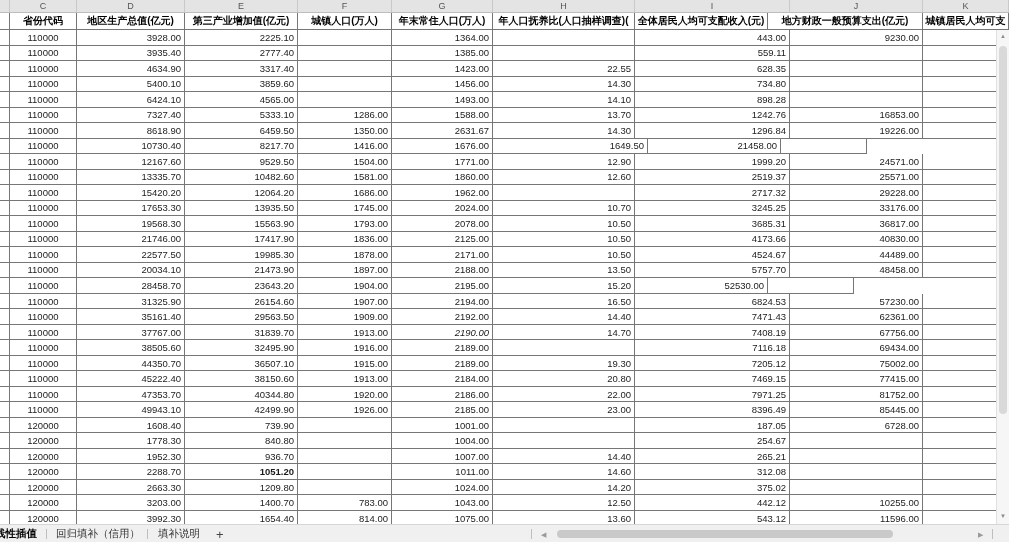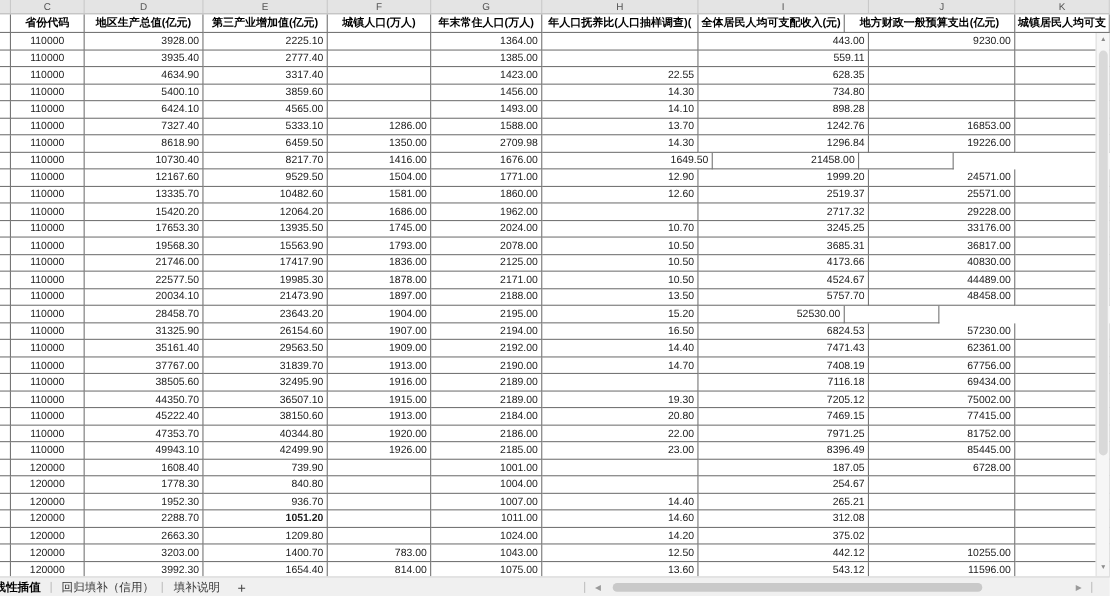--- a/index.html
+++ b/index.html
@@ -148,21 +148,21 @@
         <div class="cell right" style="width: 155px;">1242.76</div>
         <div class="cell right" style="width: 133px;">16853.00</div>
         <div class="cell right" style="width: 86px;"></div>
       </div>
       <div class="row drow">
         <div class="cell right" style="width: 10px;"></div>
         <div class="cell center" style="width: 67px;">110000</div>
         <div class="cell right" style="width: 108px;">8618.90</div>
         <div class="cell right" style="width: 113px;">6459.50</div>
         <div class="cell right" style="width: 94px;">1350.00</div>
-        <div class="cell right" style="width: 101px;">2709.98</div>
+        <div class="cell right" style="width: 101px;">2631.67</div>
         <div class="cell right" style="width: 142px;">14.30</div>
         <div class="cell right" style="width: 155px;">1296.84</div>
         <div class="cell right" style="width: 133px;">19226.00</div>
         <div class="cell right" style="width: 86px;"></div>
       </div>
       <div class="row drow">
         <div class="cell right" style="width: 10px;"></div>
         <div class="cell center" style="width: 67px;">110000</div>
         <div class="cell right" style="width: 108px;">10730.40</div>
         <div class="cell right" style="width: 113px;">8217.70</div>
@@ -302,21 +302,21 @@
         <div class="cell right" style="width: 155px;">7471.43</div>
         <div class="cell right" style="width: 133px;">62361.00</div>
         <div class="cell right" style="width: 86px;"></div>
       </div>
       <div class="row drow">
         <div class="cell right" style="width: 10px;"></div>
         <div class="cell center" style="width: 67px;">110000</div>
         <div class="cell right" style="width: 108px;">37767.00</div>
         <div class="cell right" style="width: 113px;">31839.70</div>
         <div class="cell right" style="width: 94px;">1913.00</div>
-        <div class="cell right" style="width: 101px;">2190.00</div>
+        <div class="cell right" style="width: 101px; font-style: italic;">2190.00</div>
         <div class="cell right" style="width: 142px;">14.70</div>
         <div class="cell right" style="width: 155px;">7408.19</div>
         <div class="cell right" style="width: 133px;">67756.00</div>
         <div class="cell right" style="width: 86px;"></div>
       </div>
       <div class="row drow">
         <div class="cell right" style="width: 10px;"></div>
         <div class="cell center" style="width: 67px;">110000</div>
         <div class="cell right" style="width: 108px;">38505.60</div>
         <div class="cell right" style="width: 113px;">32495.90</div>

